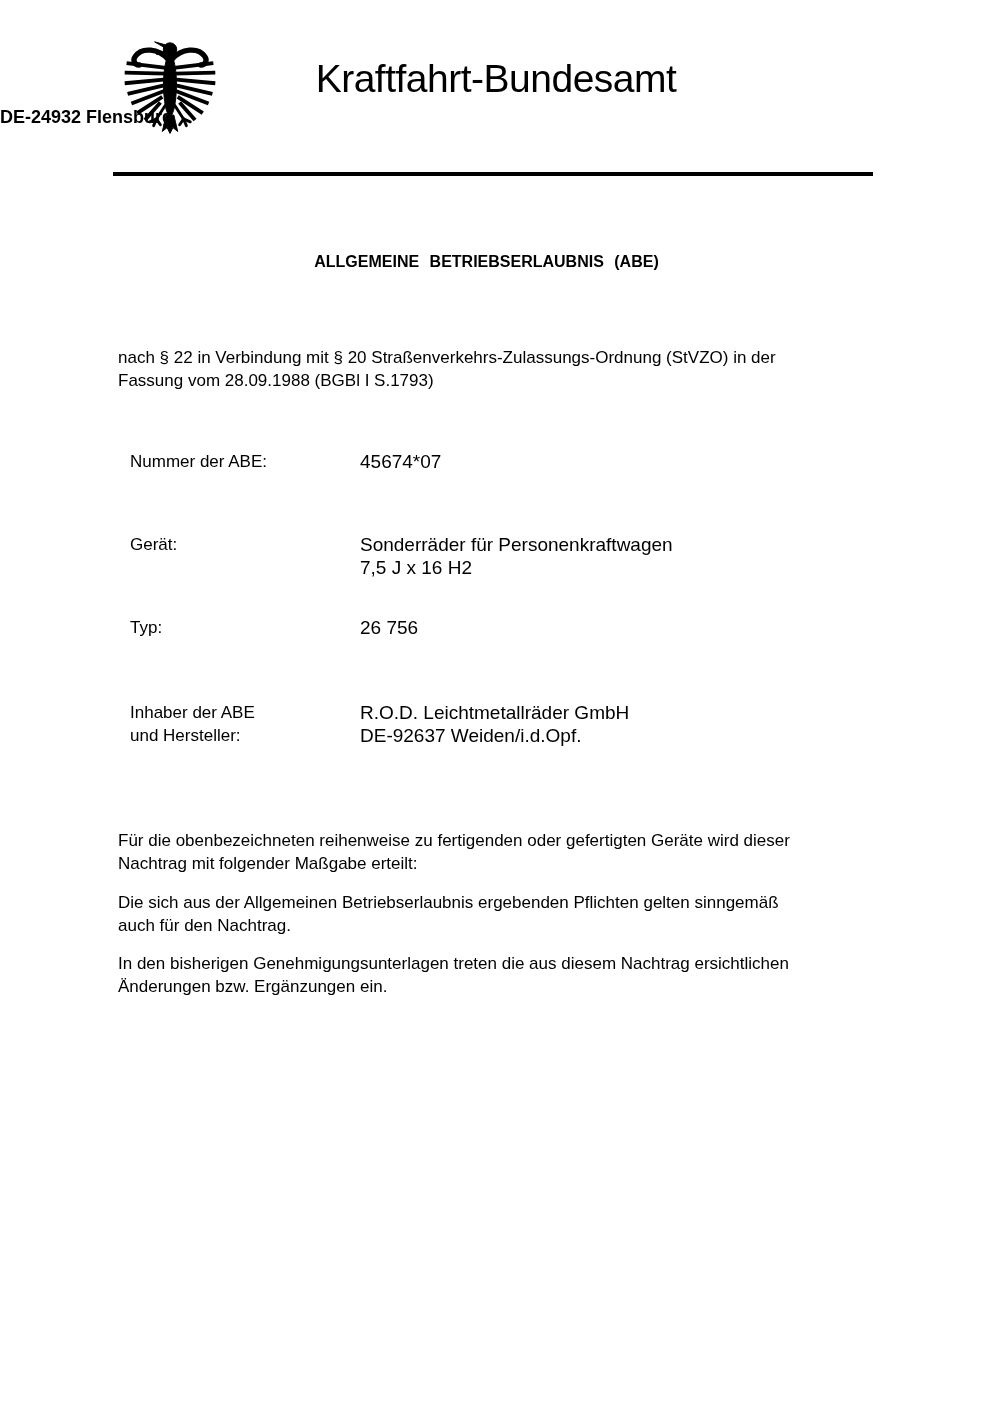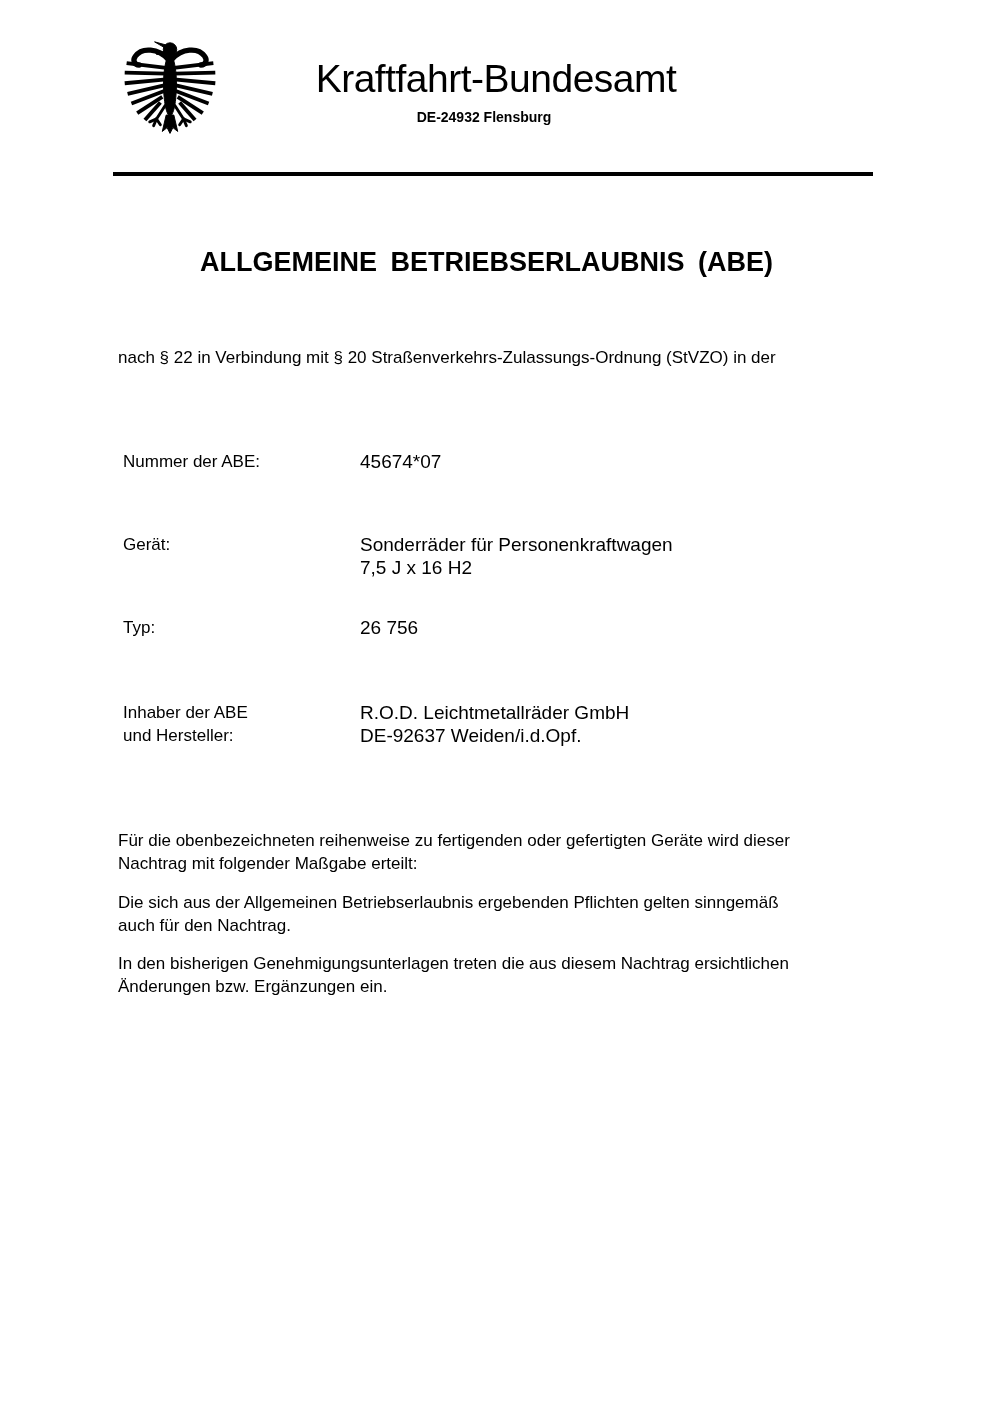--- a/index.html
+++ b/index.html
@@ -34,43 +34,42 @@
     font-size: 39px;
     font-weight: normal;
     letter-spacing: -0.5px;
     line-height: 44px;
   }
   .agency-location {
     position: absolute;
     left: 0;
     top: 106px;
     width: 968px;
-    text-align: center;
-    font-size: 14px;
+    font-size: 18px;
     font-weight: bold;
     line-height: 22px;
   }
 
   .rule {
     position: absolute;
     left: 113px;
     top: 172px;
     width: 760px;
     height: 4px;
     background: #000;
   }
 
   
   .doc-title {
     position: absolute;
     left: 120px;
     top: 249px;
     width: 733px;
     text-align: center;
-    font-size: 27px;
+    font-size: 16px;
     font-weight: bold;
     word-spacing: 6px;
     line-height: 26px;
   }
 
   
   .textblock {
     position: absolute;
     left: 118px;
     width: 748px;
@@ -81,21 +80,21 @@
 
   .intro { top: 346px; }
   .para1 { top: 829px; }
   .para2 { top: 891px; }
   .para3 { top: 952px; }
 
   
   .field-row { position: absolute; left: 123px; width: 740px; }
   .field-label {
     position: absolute;
-    left: 0;
+    left: 7px;
     top: 0;
     width: 230px;
     font-size: 17px;
     line-height: 23px;
   }
   .field-value {
     position: absolute;
     left: 237px;
     top: 0;
     width: 500px;
@@ -167,20 +166,21 @@
 
   <div class="agency-name">Kraftfahrt-Bundesamt</div>
   <div class="agency-location">DE-24932 Flensburg</div>
 
   <div class="rule"></div>
 
   <div class="doc-title">ALLGEMEINE BETRIEBSERLAUBNIS (ABE)</div>
 
   <div class="textblock intro">
     <span class="line">nach § 22 in Verbindung mit § 20 Straßenverkehrs-Zulassungs-Ordnung (StVZO) in der</span>
+    <span class="line">Fassung vom 28.09.1988 (BGBl I S.1793)</span>
   </div>
 
   <div class="field-row row-nummer">
     <div class="field-label">
       <span class="line">Nummer der ABE:</span>
     </div>
     <div class="field-value">
       <span class="line">45674*07</span>
     </div>
   </div>

